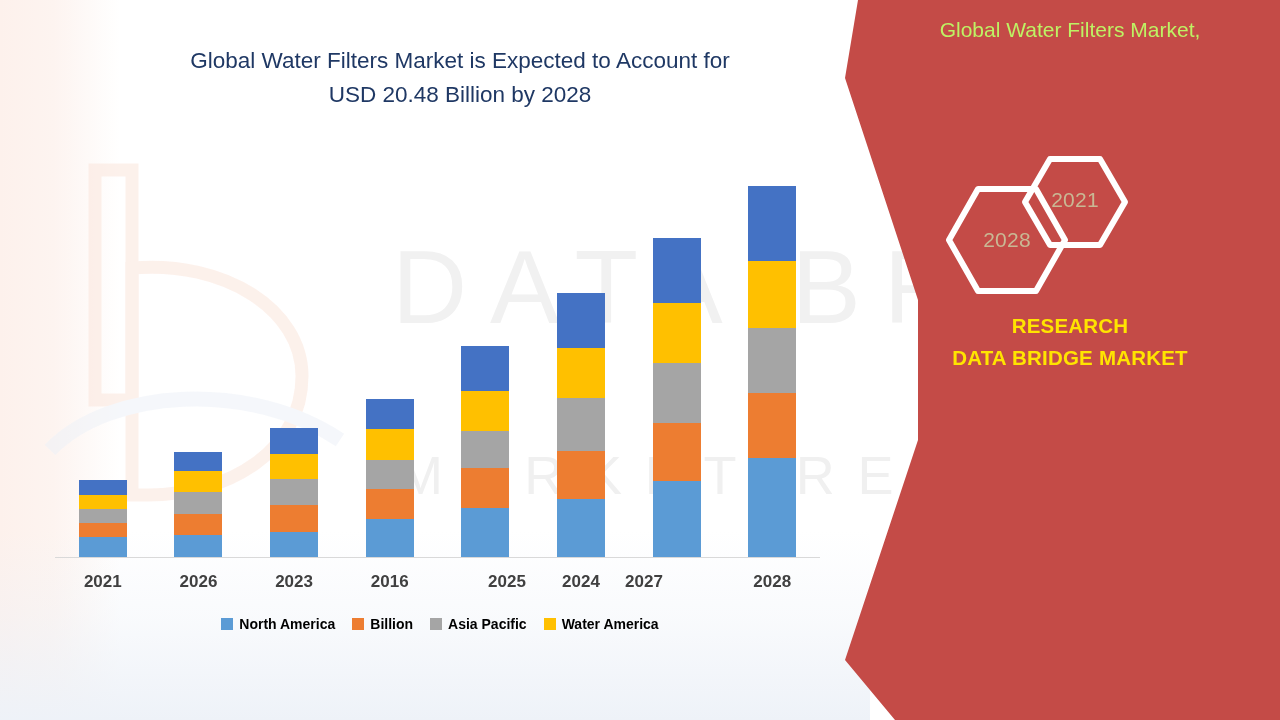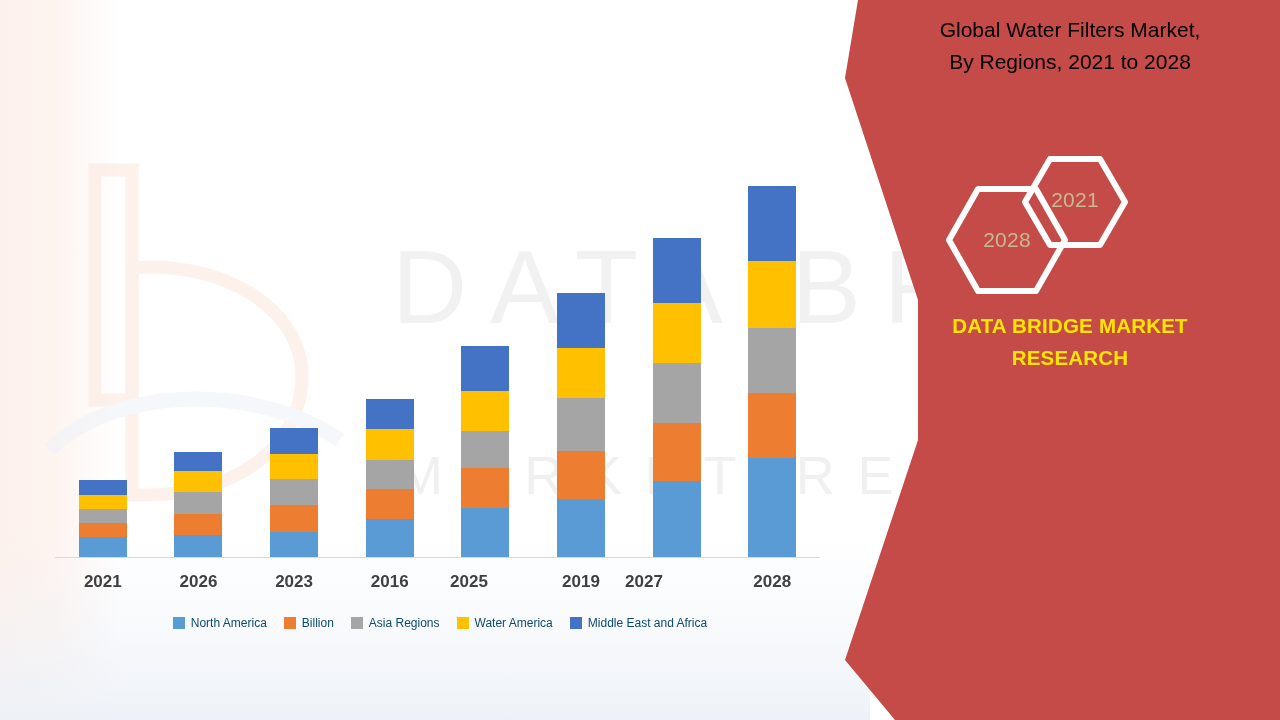--- a/index.html
+++ b/index.html
@@ -148,42 +148,42 @@
     gap: 6px;
     white-space: nowrap;
   }
   .legend-swatch {
     width: 12px;
     height: 12px;
     display: inline-block;
     flex: none;
   }
   .legend-label {
-    font-size: 12px;
-    color: #0c4a6e;
-    font-weight: 400;
+    font-size: 14px;
+    color: #000000;
+    font-weight: 700;
   }
 
   
   .red-panel {
     position: absolute;
     top: 0;
     right: 0;
     width: 440px;
     height: 720px;
     background: #c44b47;
     clip-path: polygon(18px 0, 440px 0, 440px 720px, 55px 720px, 5px 660px, 78px 440px, 78px 300px, 5px 78px);
   }
   .panel-title {
     position: absolute;
     top: 14px;
     left: 40px;
     width: 380px;
     text-align: center;
-    color: #000000;
+    color: #bef264;
     font-size: 21px;
     line-height: 1.52;
     font-weight: 400;
   }
   .hexes {
     position: absolute;
     left: 100px;
     top: 155px;
     width: 230px;
     height: 145px;
@@ -218,20 +218,24 @@
 
   <svg class="wm-logo" viewBox="0 0 330 420" aria-hidden="true">
     <path d="M55 20 L92 20 L92 250 L55 250 Z" fill="none" stroke="#fbe6dc" stroke-width="13"></path>
     <path d="M92 118 C 185 110, 262 160, 262 226 C 262 300, 190 345, 108 345 L 92 345 Z" fill="none" stroke="#fbe6dc" stroke-width="13"></path>
     <path d="M10 300 C 70 238, 210 230, 300 290" fill="none" stroke="#eef2f8" stroke-width="15"></path>
   </svg>
 
   <div class="wm-text wm-data-bridge">DATA BRIDGE</div>
   <div class="wm-text wm-market-research">MARKET RESEARCH</div>
 
+  <div class="headline">
+    <div>Global Water Filters Market is Expected to Account for</div>
+    <div>USD 20.48 Billion by 2028</div>
+  </div>
 
   <div class="chart-area">
     <div class="plot" id="plot">
         <div class="bar-group" style="left: 23.8125px; width: 48px;">
           <div class="seg" style="height: 21px; background: rgb(91, 155, 213);"></div>
           <div class="seg" style="height: 14px; background: rgb(237, 125, 49);"></div>
           <div class="seg" style="height: 14px; background: rgb(165, 165, 165);"></div>
           <div class="seg" style="height: 14px; background: rgb(255, 192, 0);"></div>
           <div class="seg" style="height: 15px; background: rgb(68, 114, 196);"></div>
         </div>
@@ -284,64 +288,59 @@
           <div class="seg" style="height: 67px; background: rgb(255, 192, 0);"></div>
           <div class="seg" style="height: 75px; background: rgb(68, 114, 196);"></div>
         </div>
       </div>
     <div class="axis-line"></div>
     <div class="xlabels" id="xlabels">
         <div class="xlabel" style="left: -0.1875px;">2021</div>
         <div class="xlabel" style="left: 95.4375px;">2026</div>
         <div class="xlabel" style="left: 191.062px;">2023</div>
         <div class="xlabel" style="left: 286.688px;">2016</div>
-        <div class="xlabel" style="left: 366px;">2025</div>
-        <div class="xlabel" style="left: 477.938px;">2019</div>
+        <div class="xlabel" style="left: 404px;">2025</div>
+        <div class="xlabel" style="left: 477.938px;">2024</div>
         <div class="xlabel" style="left: 541px;">2027</div>
         <div class="xlabel" style="left: 669.188px;">2028</div>
       </div>
     <div class="legend" id="legend">
         <div class="legend-item">
           <span class="legend-swatch" style="background: rgb(91, 155, 213);"></span>
           <span class="legend-label">North America</span>
         </div>
         <div class="legend-item">
           <span class="legend-swatch" style="background: rgb(237, 125, 49);"></span>
           <span class="legend-label">Billion</span>
         </div>
         <div class="legend-item">
           <span class="legend-swatch" style="background: rgb(165, 165, 165);"></span>
-          <span class="legend-label">Asia Regions</span>
+          <span class="legend-label">Asia Pacific</span>
         </div>
         <div class="legend-item">
           <span class="legend-swatch" style="background: rgb(255, 192, 0);"></span>
           <span class="legend-label">Water America</span>
         </div>
-        <div class="legend-item">
-          <span class="legend-swatch" style="background: rgb(68, 114, 196);"></span>
-          <span class="legend-label">Middle East and Africa</span>
-        </div>
       </div>
   </div>
 
   <div class="red-panel">
     <div class="panel-title">
       <div>Global Water Filters Market,</div>
-      <div>By Regions, 2021 to 2028</div>
     </div>
 
     <div class="hexes">
       <svg width="230" height="145" viewBox="0 0 230 145" aria-hidden="true">
         <polygon points="110,4 160,4 185,47 160,90 110,90 85,47" fill="none" stroke="#ffffff" stroke-width="6" stroke-linejoin="round"></polygon>
         <polygon points="38,34 96,34 125,85 96,136 38,136 9,85" fill="none" stroke="#ffffff" stroke-width="6" stroke-linejoin="round"></polygon>
       </svg>
       <div class="hex-year" style="left:30px; top:73px; width:74px; text-align:center;">2028</div>
       <div class="hex-year" style="left:98px; top:33px; width:74px; text-align:center;">2021</div>
     </div>
 
     <div class="brand">
+      <div>RESEARCH</div>
       <div>DATA BRIDGE MARKET</div>
-      <div>RESEARCH</div>
     </div>
 
   </div>
 
 </div>
 
 </body></html>

